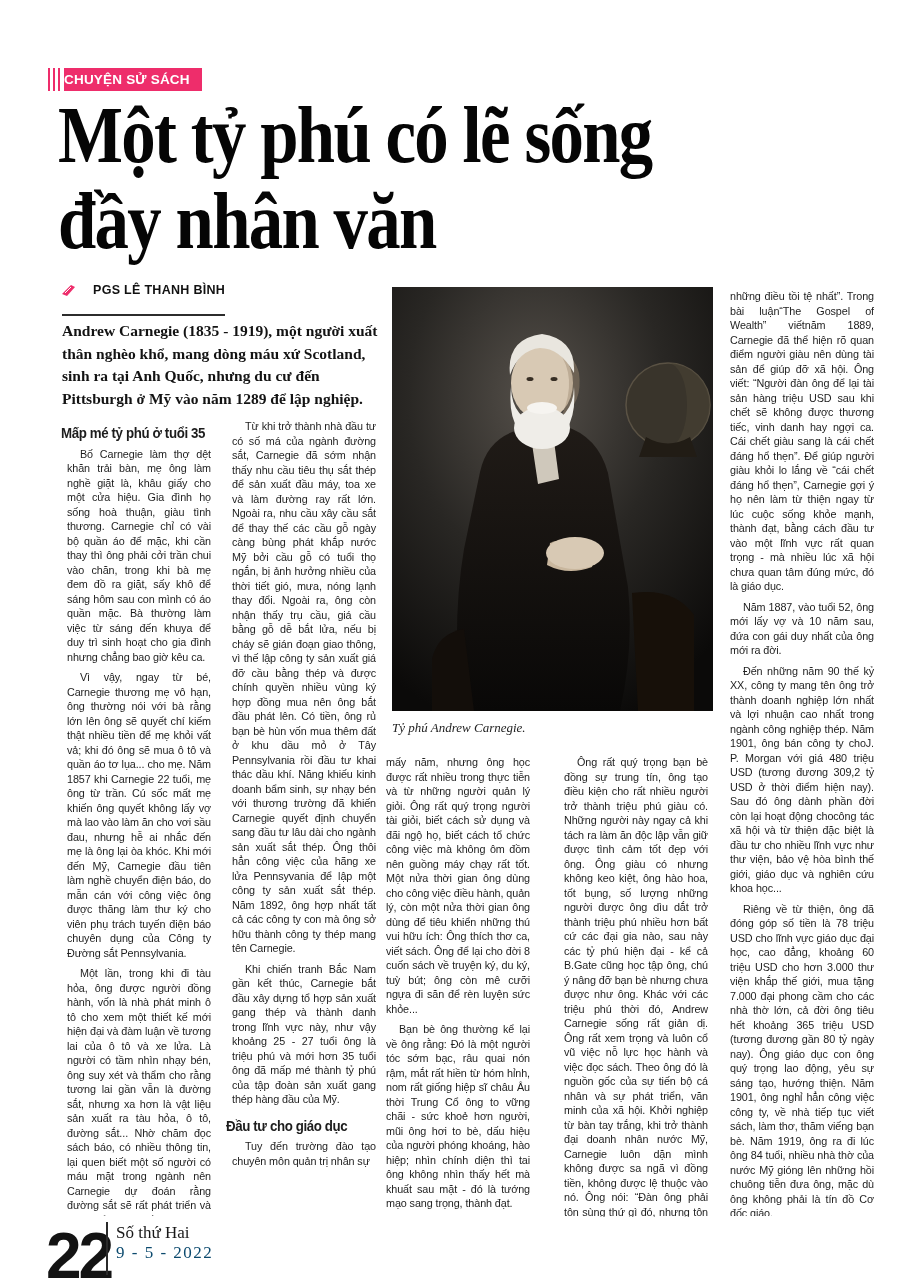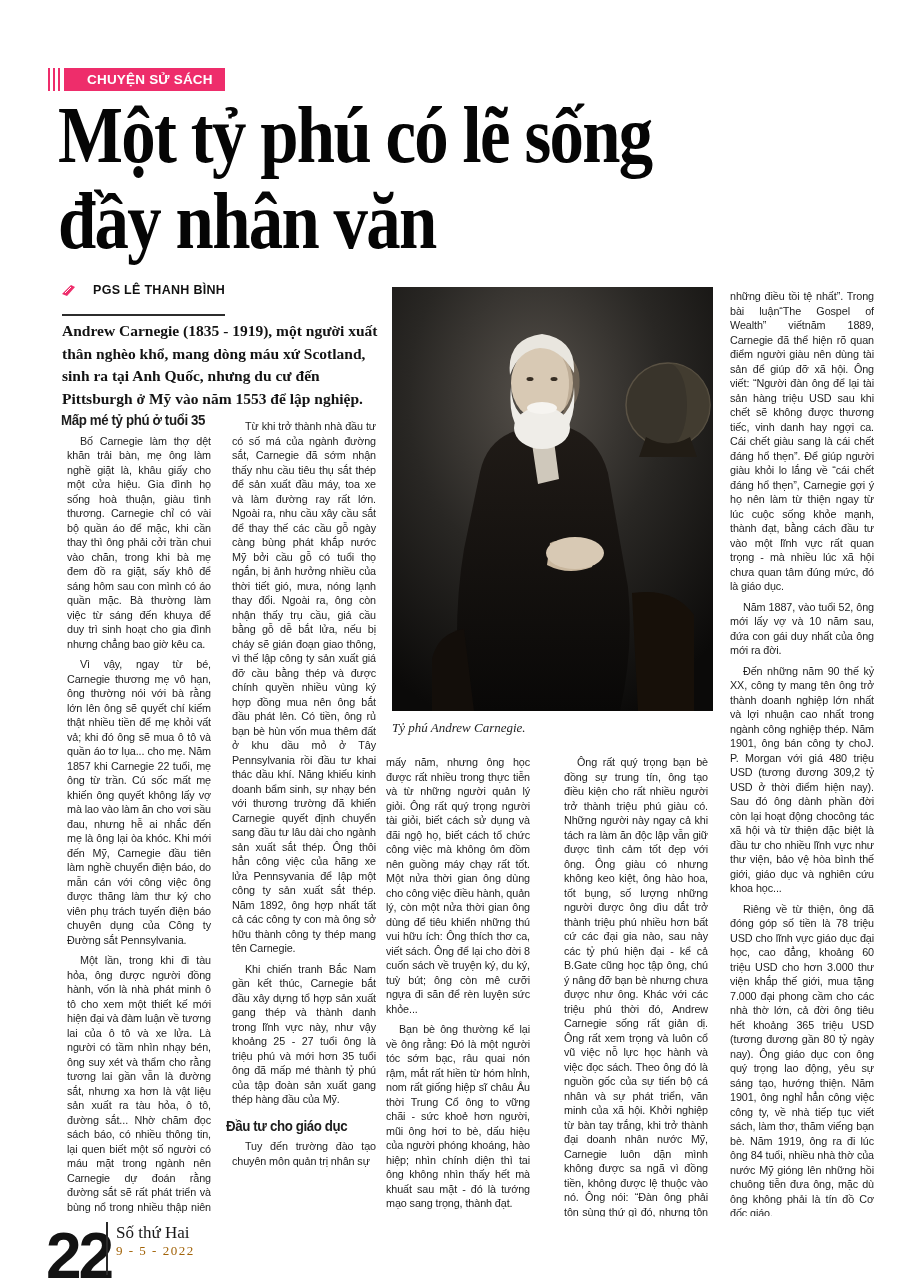--- a/index.html
+++ b/index.html
@@ -9,21 +9,21 @@
     overflow:hidden; margin:0 auto;
   }
   
   .tag-stripes {
     position:absolute; left:48px; top:68px; width:13px; height:23px;
     background:repeating-linear-gradient(90deg,#ee2d6b 0 2px,transparent 2px 5px);
   }
   .tag {
     position:absolute; left:64px; top:68px; height:23px; line-height:23px;
     background:#ee2d6b; color:#ffffff; font-weight:bold; font-size:13.5px;
-    padding:0 12px 0 23px; letter-spacing:0.2px;
+    padding:0 12px 0 0; letter-spacing:0.2px;
   }
   .headline {
     position:absolute; left:58px; top:92px; width:830px;
     font-family:"Liberation Serif", serif; font-weight:bold; color:#050505;
     font-size:81px; line-height:86px; letter-spacing:-2px; white-space:nowrap;
   }
   .headline .hl-line { display:inline-block; transform:scaleX(0.85); transform-origin:left; }
   .byline {
     position:absolute; left:62px; top:283px; display:flex; align-items:center; gap:18px;
     font-weight:bold; font-size:12.5px; letter-spacing:0.3px;
@@ -47,42 +47,42 @@
     position:absolute; width:156px; text-align:justify;
     font-size:10.8px; line-height:14.5px; letter-spacing:-0.1px; color:#1d1d1d;
     overflow:hidden;
   }
   .bodycol p { margin:6px; text-indent:13px; }
   .bodycol p.cont { text-indent:0; }
   .col-heading {
     font-size:14px; font-weight:bold; margin:12px 0 4px 0; letter-spacing:-0.4px;
     white-space:nowrap; text-align:left;
   }
-  .col-heading:first-child { margin-top:0; }
+  .col-heading:first-child { margin-top:13px; }
   .col-heading .hs { display:inline-block; transform:scaleX(0.95); transform-origin:left; }
   #col1,#col2 { top:413px; height:803px; }
   #col1 { left:61px; }
   #col2 { left:226px; }
   #col3,#col4 { top:749px; height:468px; }
   #col3 { left:380px; }
   #col4 { left:558px; }
   #col5 { left:724px; top:283px; height:933px; }
   
   .footer-num {
     position:absolute; left:46px; top:1219px; font-size:64px; font-weight:bold;
     letter-spacing:-3px; color:#131313;
   }
   .footer-rule { position:absolute; left:106px; top:1222px; width:2px; height:53px; background:#2a2a2a; }
   .footer-edition {
     position:absolute; left:116px; top:1223px;
     font-family:"Liberation Serif", serif; font-size:17px; color:#181818;
   }
   .footer-date {
     position:absolute; left:116px; top:1243px;
-    font-family:"Liberation Serif", serif; font-size:13px; letter-spacing:1.5px; color:#a16207;
+    font-family:"Liberation Serif", serif; font-size:17px; letter-spacing:1.5px; color:#0c4a6e;
   }
 </style>
 </head>
 <body>
 
 <div class="page">
 
   <div class="tag-stripes"></div>
   <div class="tag">CHUYỆN SỬ SÁCH</div>
 
@@ -94,21 +94,21 @@
   <div class="byline">
     <span class="pen-icon">
       <svg width="13" height="11" viewBox="0 0 13 11">
           <path d="M0 9 L9 0 L13 2 L5 11 Z" fill="#ee2d6b"></path>
           <path d="M3 8 L9 2" stroke="#ffffff" stroke-width="1" fill="none"></path>
         </svg>
     </span>
     <span>PGS LÊ THANH BÌNH</span>
   </div>
 
-  <div class="lede">Andrew Carnegie (1835 - 1919), một người xuất thân nghèo khổ, mang dòng máu xứ Scotland, sinh ra tại Anh Quốc, nhưng du cư đến Pittsburgh ở Mỹ vào năm 1553 để lập nghiệp.</div>
+  <div class="lede">Andrew Carnegie (1835 - 1919), một người xuất thân nghèo khổ, mang dòng máu xứ Scotland, sinh ra tại Anh Quốc, nhưng du cư đến Pittsburgh ở Mỹ vào năm 1289 để lập nghiệp.</div>
 
   <div class="photo">
     <svg width="321" height="424" viewBox="0 0 321 424">
       <defs>
         <radialGradient id="bgv" cx="45%" cy="26%" r="80%">
           <stop offset="0%" stop-color="#55504a"></stop>
           <stop offset="50%" stop-color="#292724"></stop>
           <stop offset="100%" stop-color="#0b0a09"></stop>
         </radialGradient>
         <linearGradient id="suit" x1="0" y1="0" x2="0" y2="1">

